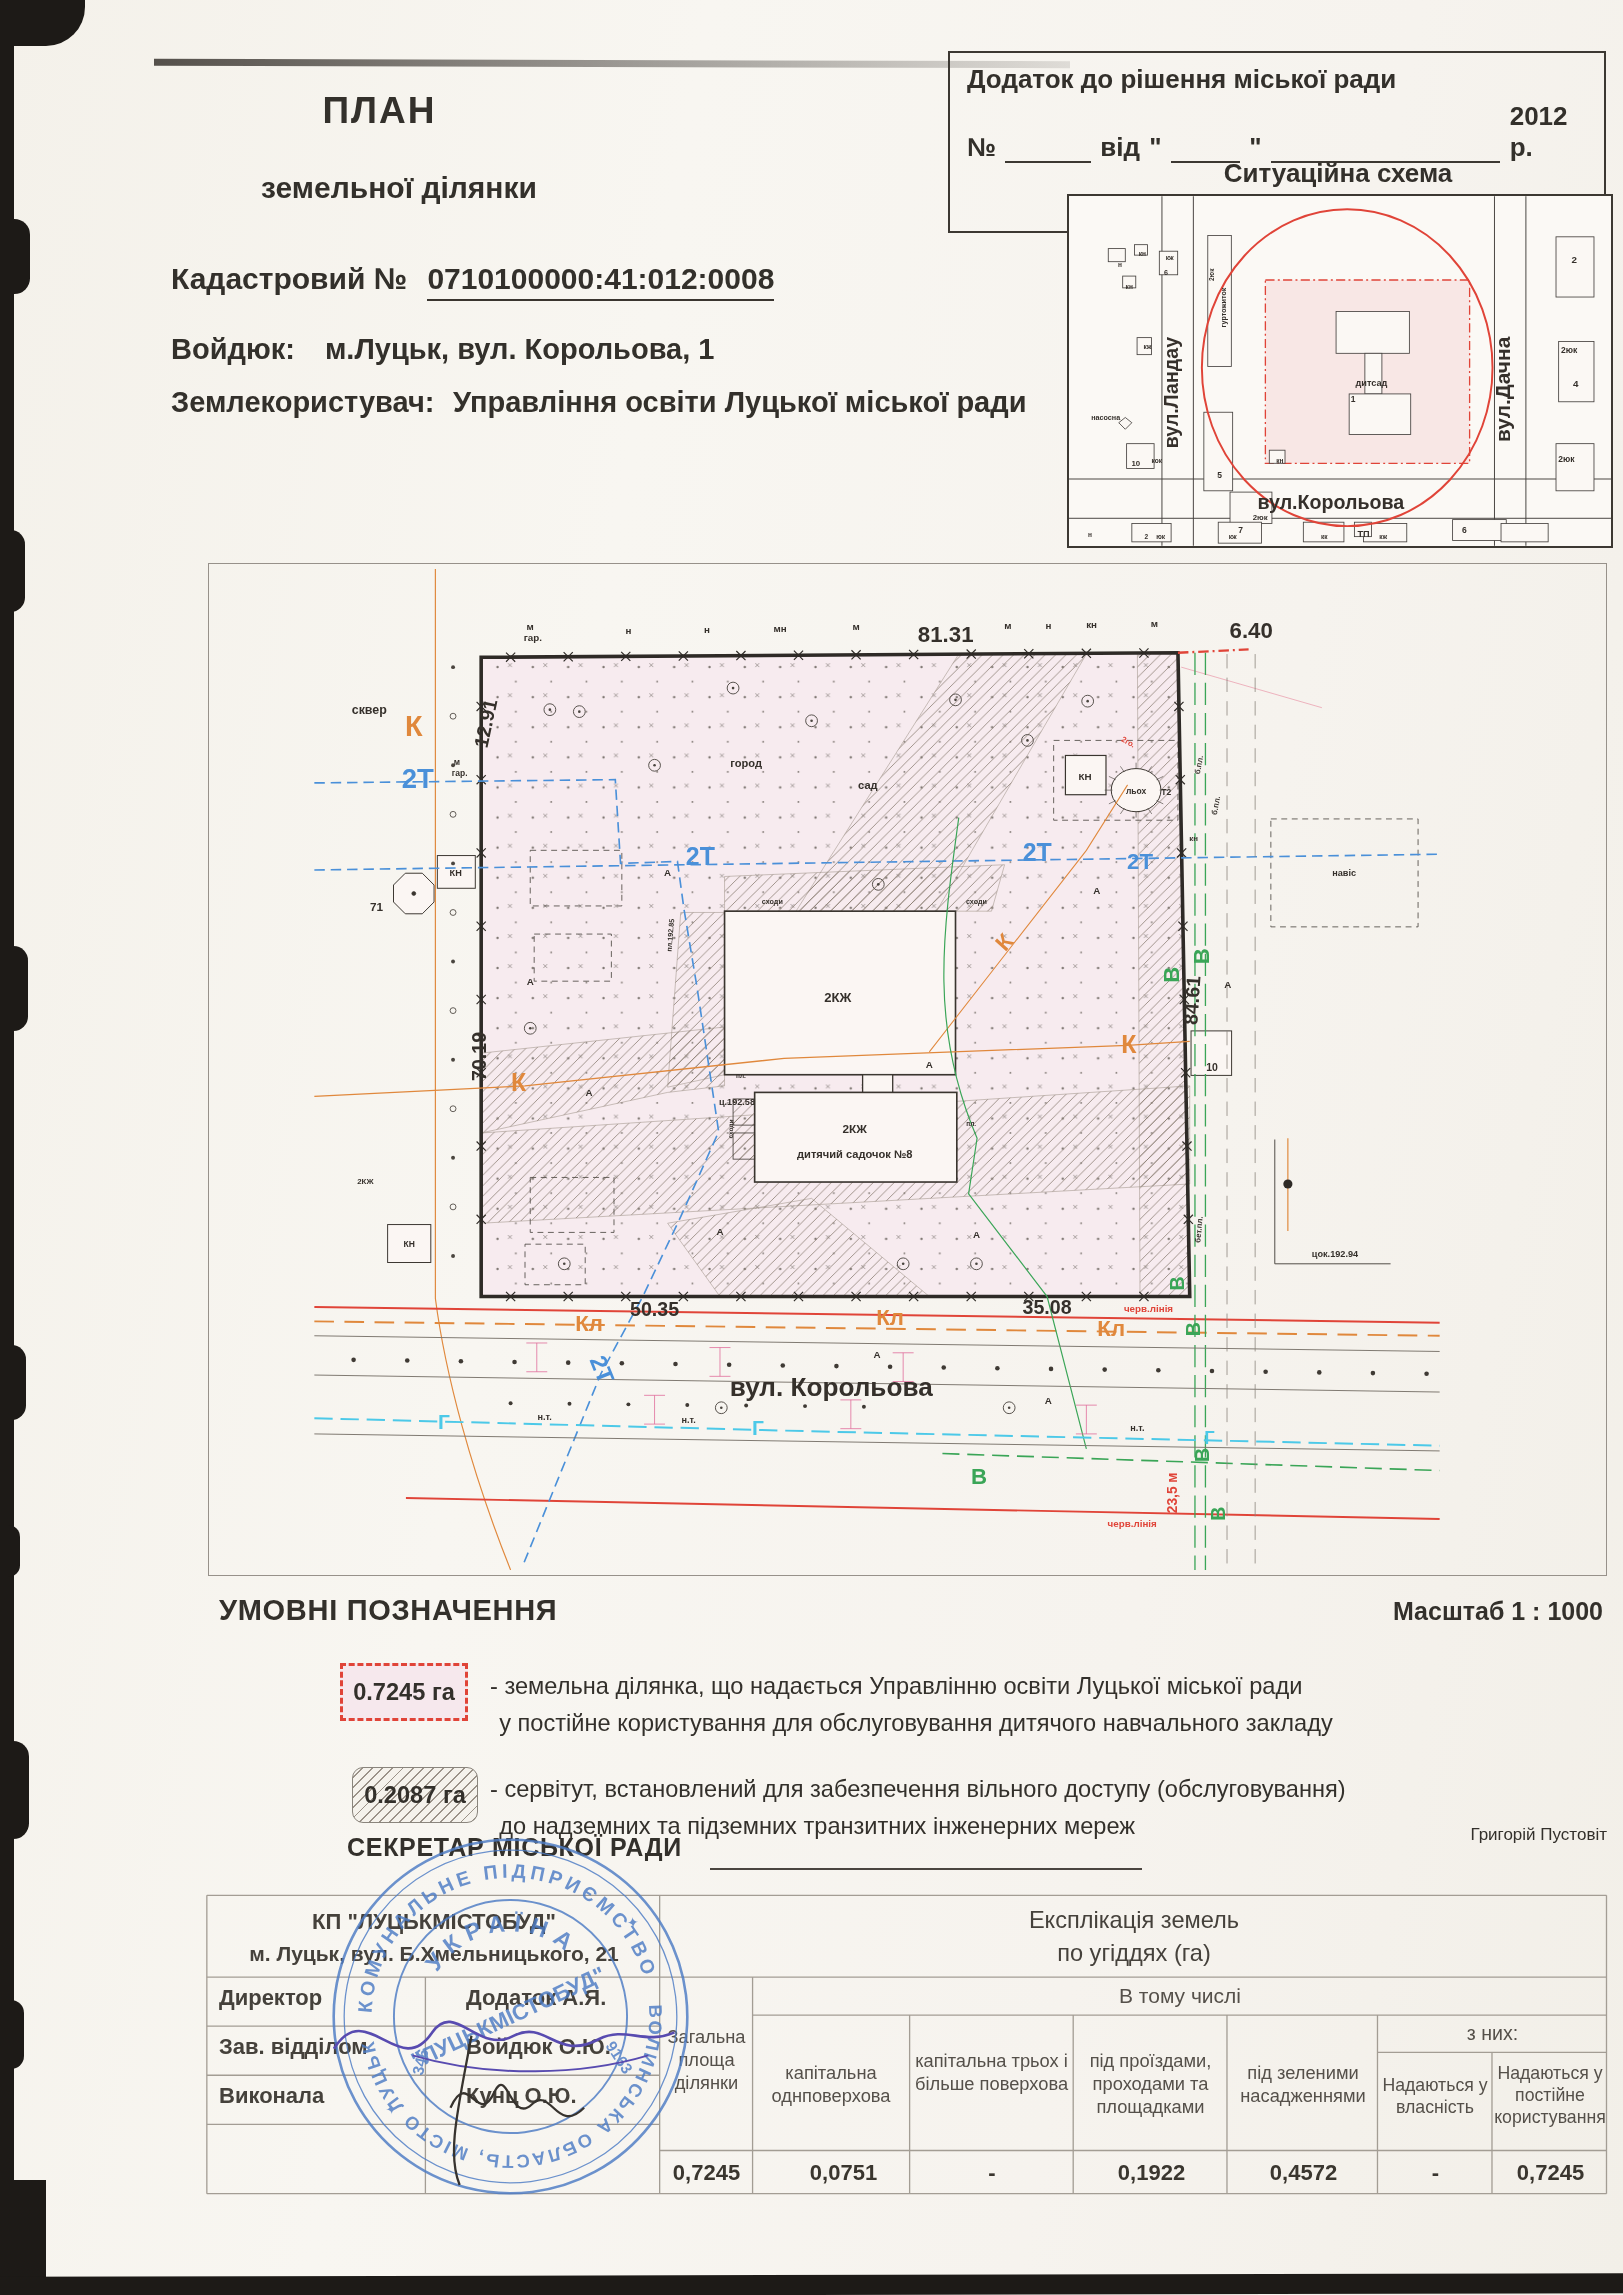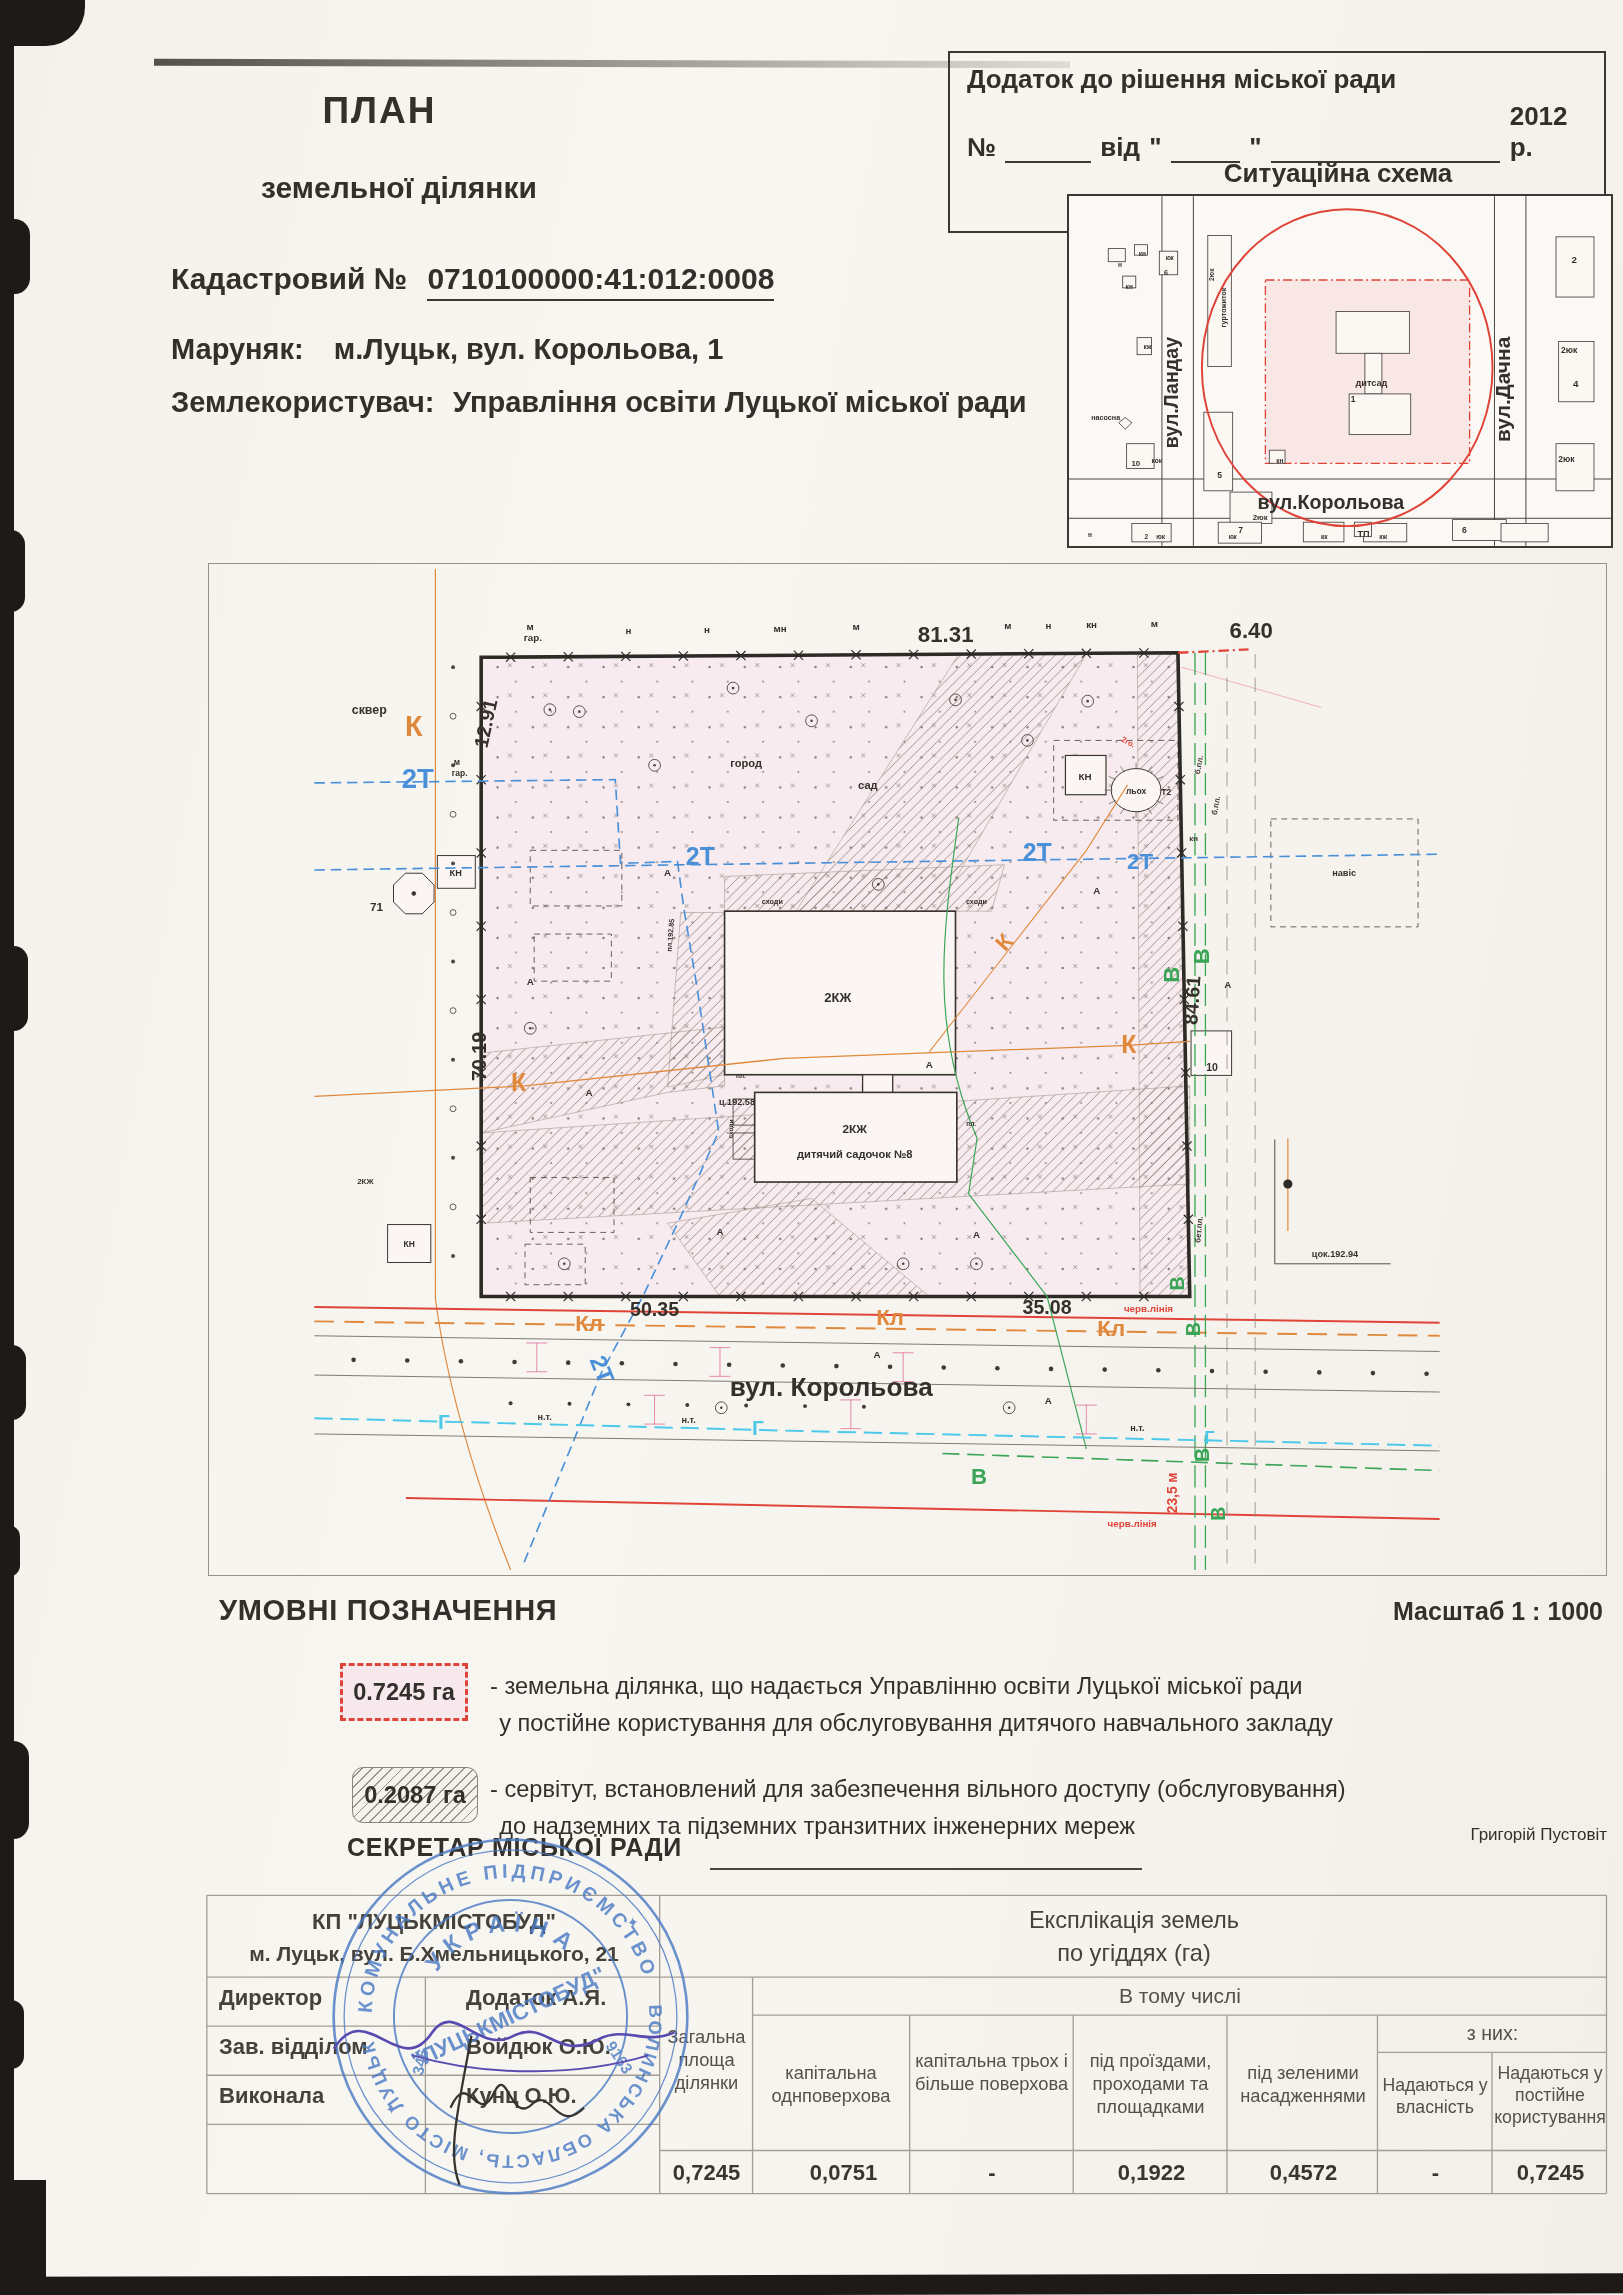--- a/index.html
+++ b/index.html
@@ -57,21 +57,21 @@
   <div class="artifact" style="left:0;top:2275px;width:1623px;height:20px;transform:rotate(-.12deg);"></div>
   <div class="smear" style="left:154px;top:60px;width:916px;"></div>
 
   <div class="t hdr1 c" style="left:196px;top:90px;width:367px;">ПЛАН</div>
   <div class="t hdr2 c" style="left:196px;top:171px;width:406px;">земельної ділянки</div>
   <div class="t cad" style="left:171px;top:262px;">
     <span>Кадастровий №</span>
     <span class="cadnum" style="margin-left:11.8px;">0710100000:41:012:0008</span>
   </div>
   <div class="t line" style="left:171px;top:333px;">
-    <span>Маруняк:</span>
+    <span>Войдюк:</span>
     <span style="margin-left:22px;">м.Луцьк, вул. Корольова, 1</span>
   </div>
   <div class="t line" style="left:171px;top:386px;">
     <span>Землекористувач:</span>
     <span style="margin-left:10.5px;">Управління освіти Луцької міської ради</span>
   </div>
 
   <div class="annexbox" style="left:948px;top:51px;width:658px;height:182px;">
     <div class="annex1">Додаток до рішення міської ради</div>
     <div class="annex2">

